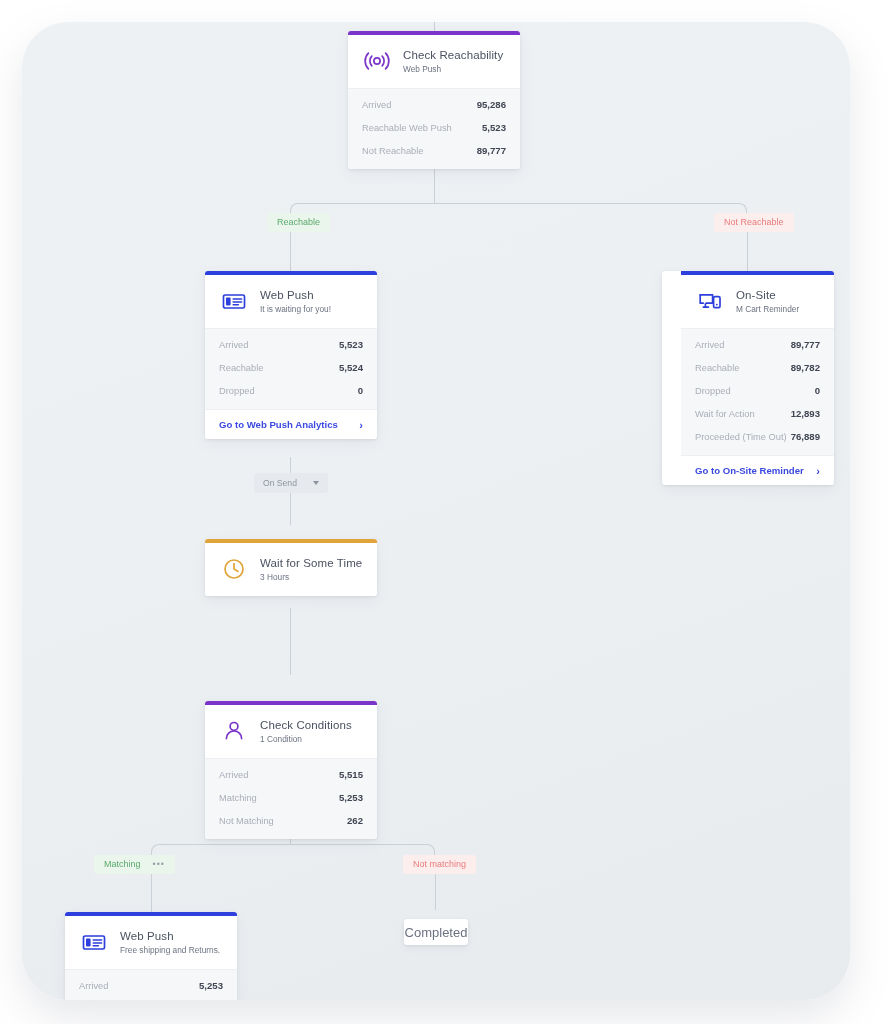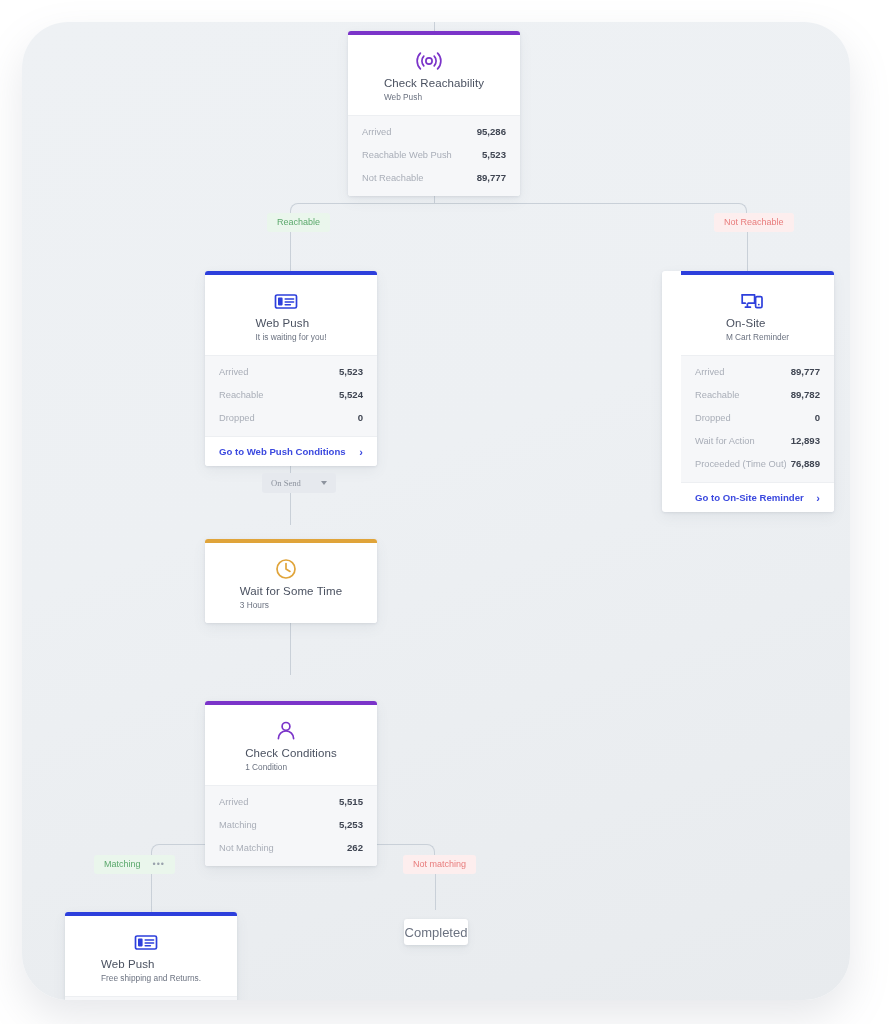--- a/index.html
+++ b/index.html
@@ -39,21 +39,20 @@
     background: #ffffff;
     border-radius: 3px;
     box-shadow: 0 1px 3px rgba(80,95,115,0.13), 0 5px 14px rgba(80,95,115,0.07);
     overflow: hidden;
   }
   .accent { height: 4px; width: 100%; }
   .card-head {
     display: flex; align-items: center;
     padding: 11px 14px 12px 14px;
     background: #fff;
-    flex-direction: column;
   }
   .card-icon {
     width: 30px; height: 30px;
     flex: 0 0 30px;
     display: flex; align-items: center; justify-content: center;
     margin-right: 11px;
   }
   .card-titles { display: flex; flex-direction: column; justify-content: center; }
   .card-title {
     font-size: 11.5px; color: #4a5160; letter-spacing: .1px; line-height: 14px;
@@ -199,26 +198,26 @@
         <div class="stat-row">
           <span class="stat-label">Reachable</span>
           <span class="stat-value">5,524</span>
         </div>
         <div class="stat-row">
           <span class="stat-label">Dropped</span>
           <span class="stat-value">0</span>
         </div>
       </div>
       <div class="card-link">
-        <span class="lbl">Go to Web Push Conditions</span>
+        <span class="lbl">Go to Web Push Analytics</span>
         <span class="chev">›</span>
       </div>
     </div>
 
-    <div class="chip-send" style="left:240px; top:451px;font-family:Liberation Serif, serif;">
+    <div class="chip-send" style="left:232px; top:451px;">
       <span>On Send</span>
       <span class="caret"></span>
     </div>
 
     <div class="card" style="left:640px; top:249px; width:172px;padding-left:19px;">
       <div class="accent" style="background:#2d3fdc;"></div>
       <div class="card-head">
         <div class="card-icon">
           <svg width="26" height="20" viewBox="0 0 26 20">
             <path d="M3.2 3.8h12.4v8.4H9.2" fill="none" stroke="#2d3fdc" stroke-width="1.7" stroke-linejoin="round" stroke-linecap="round"></path>

